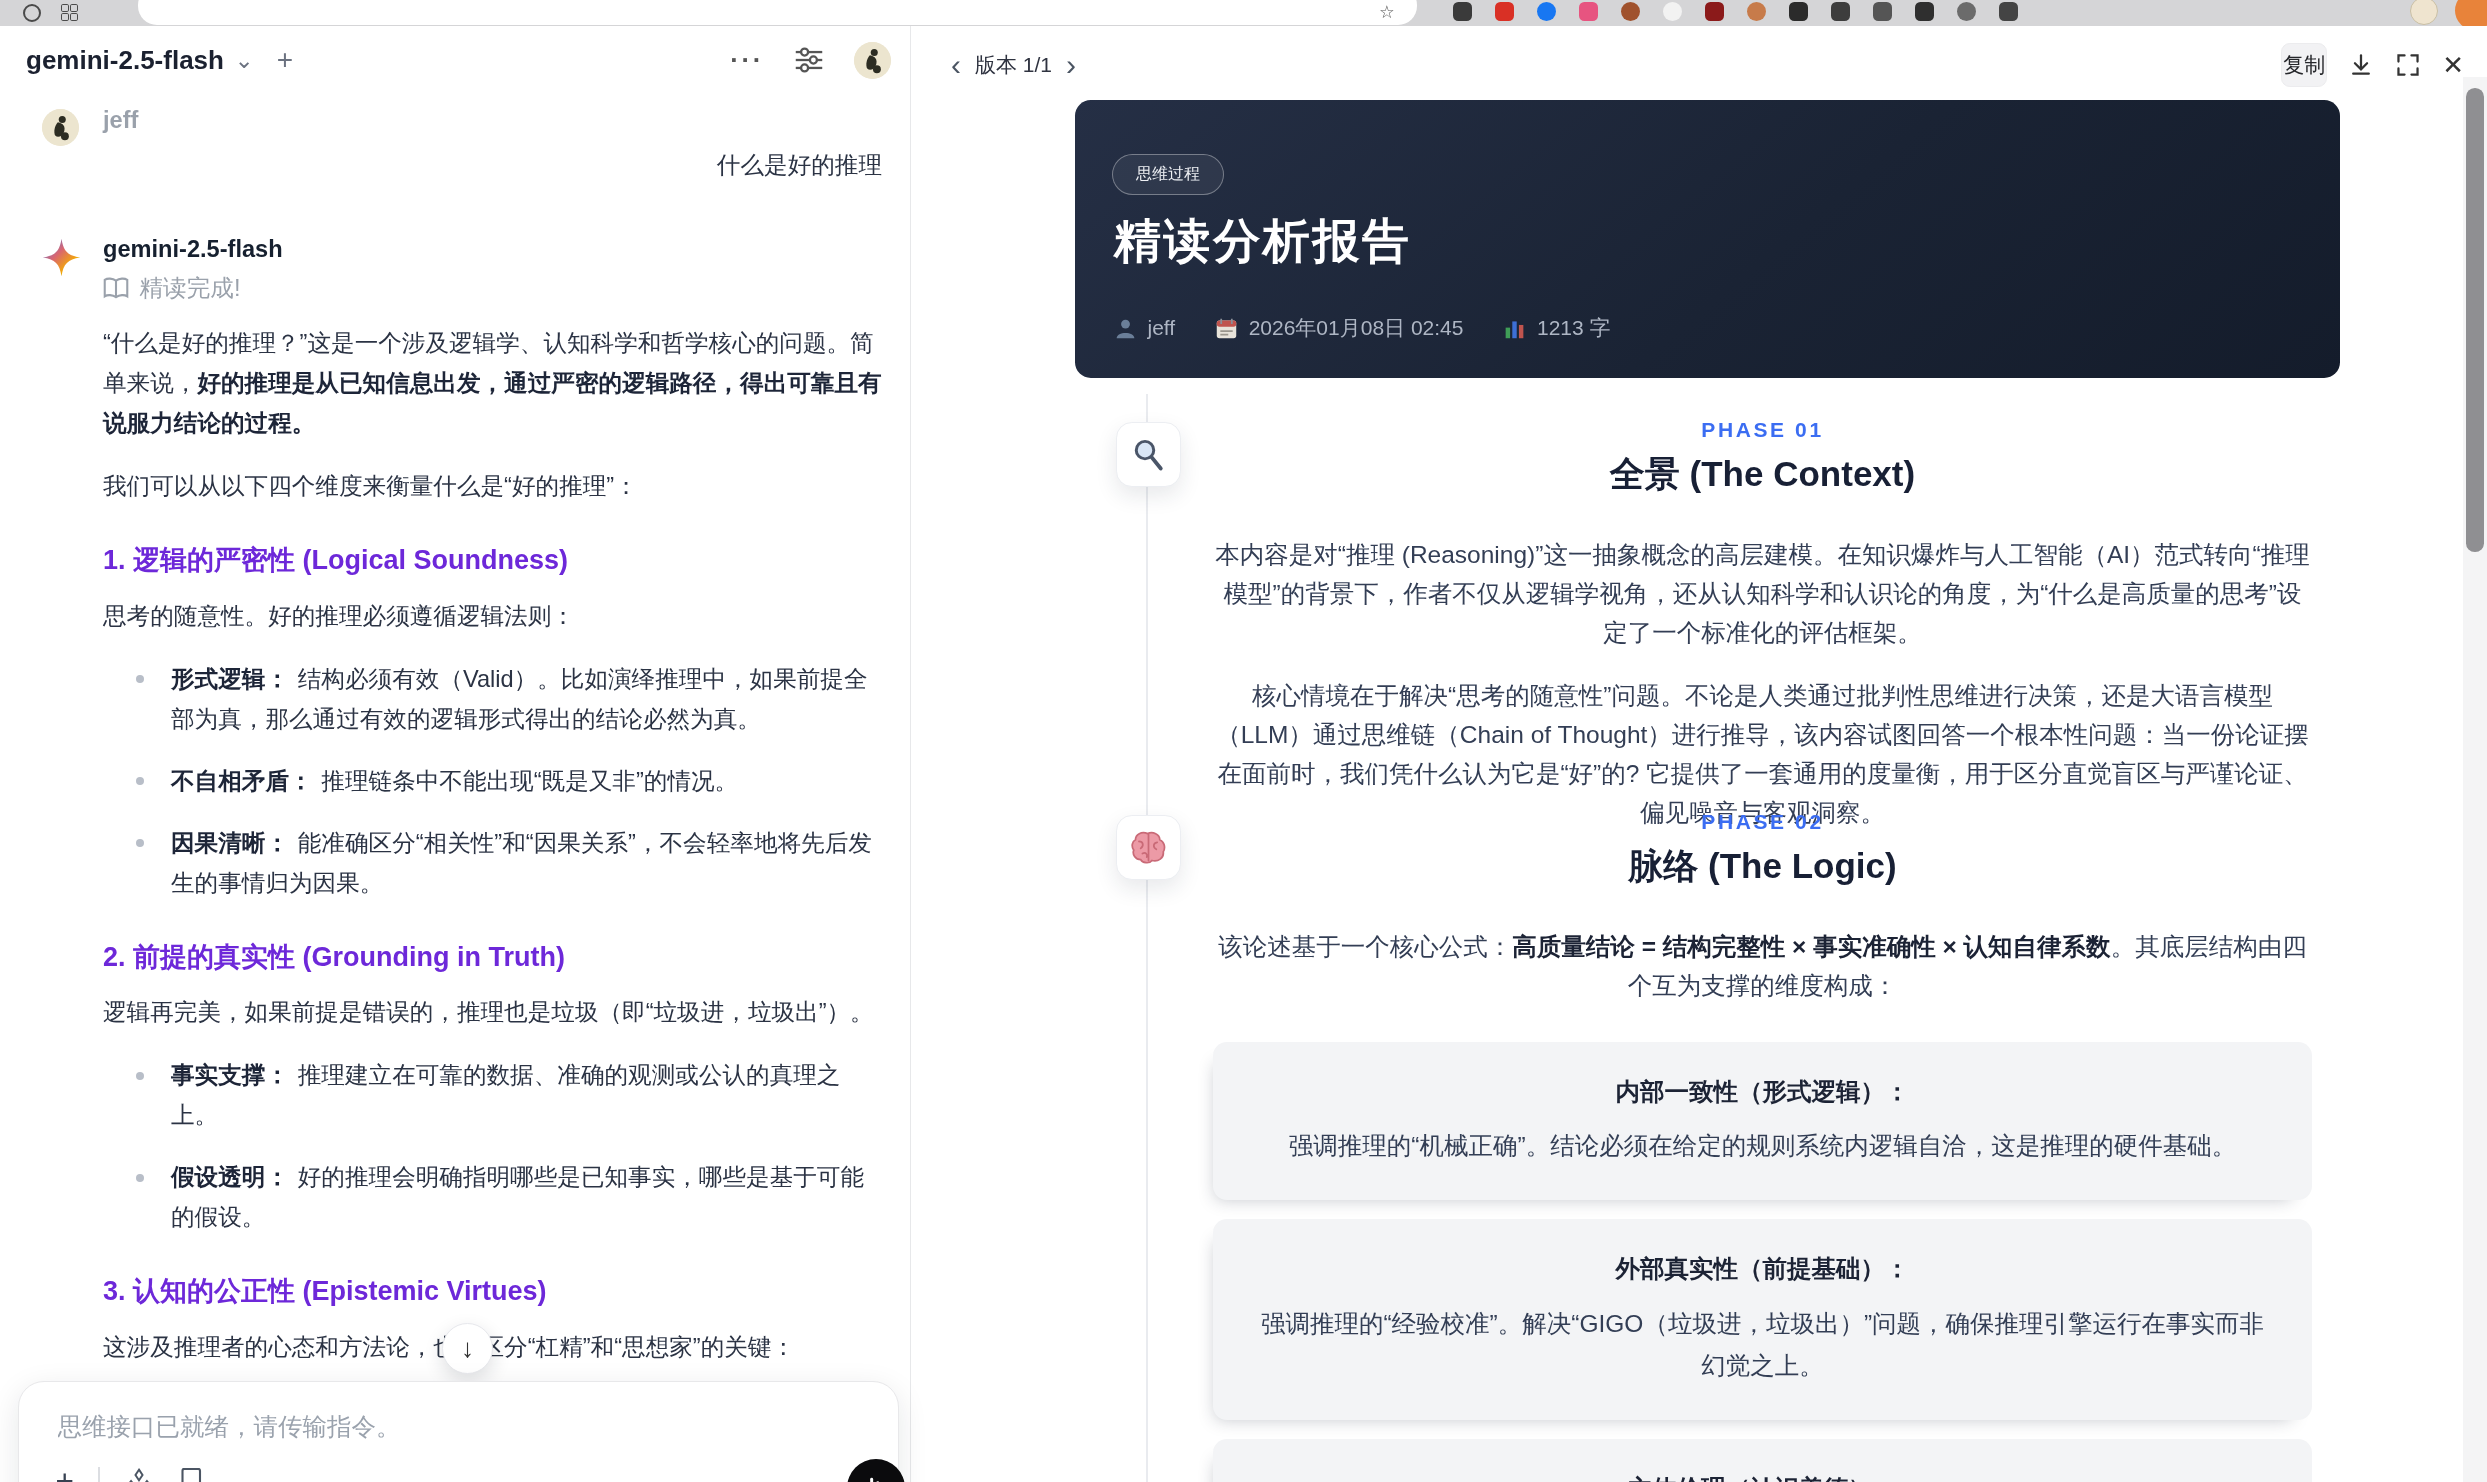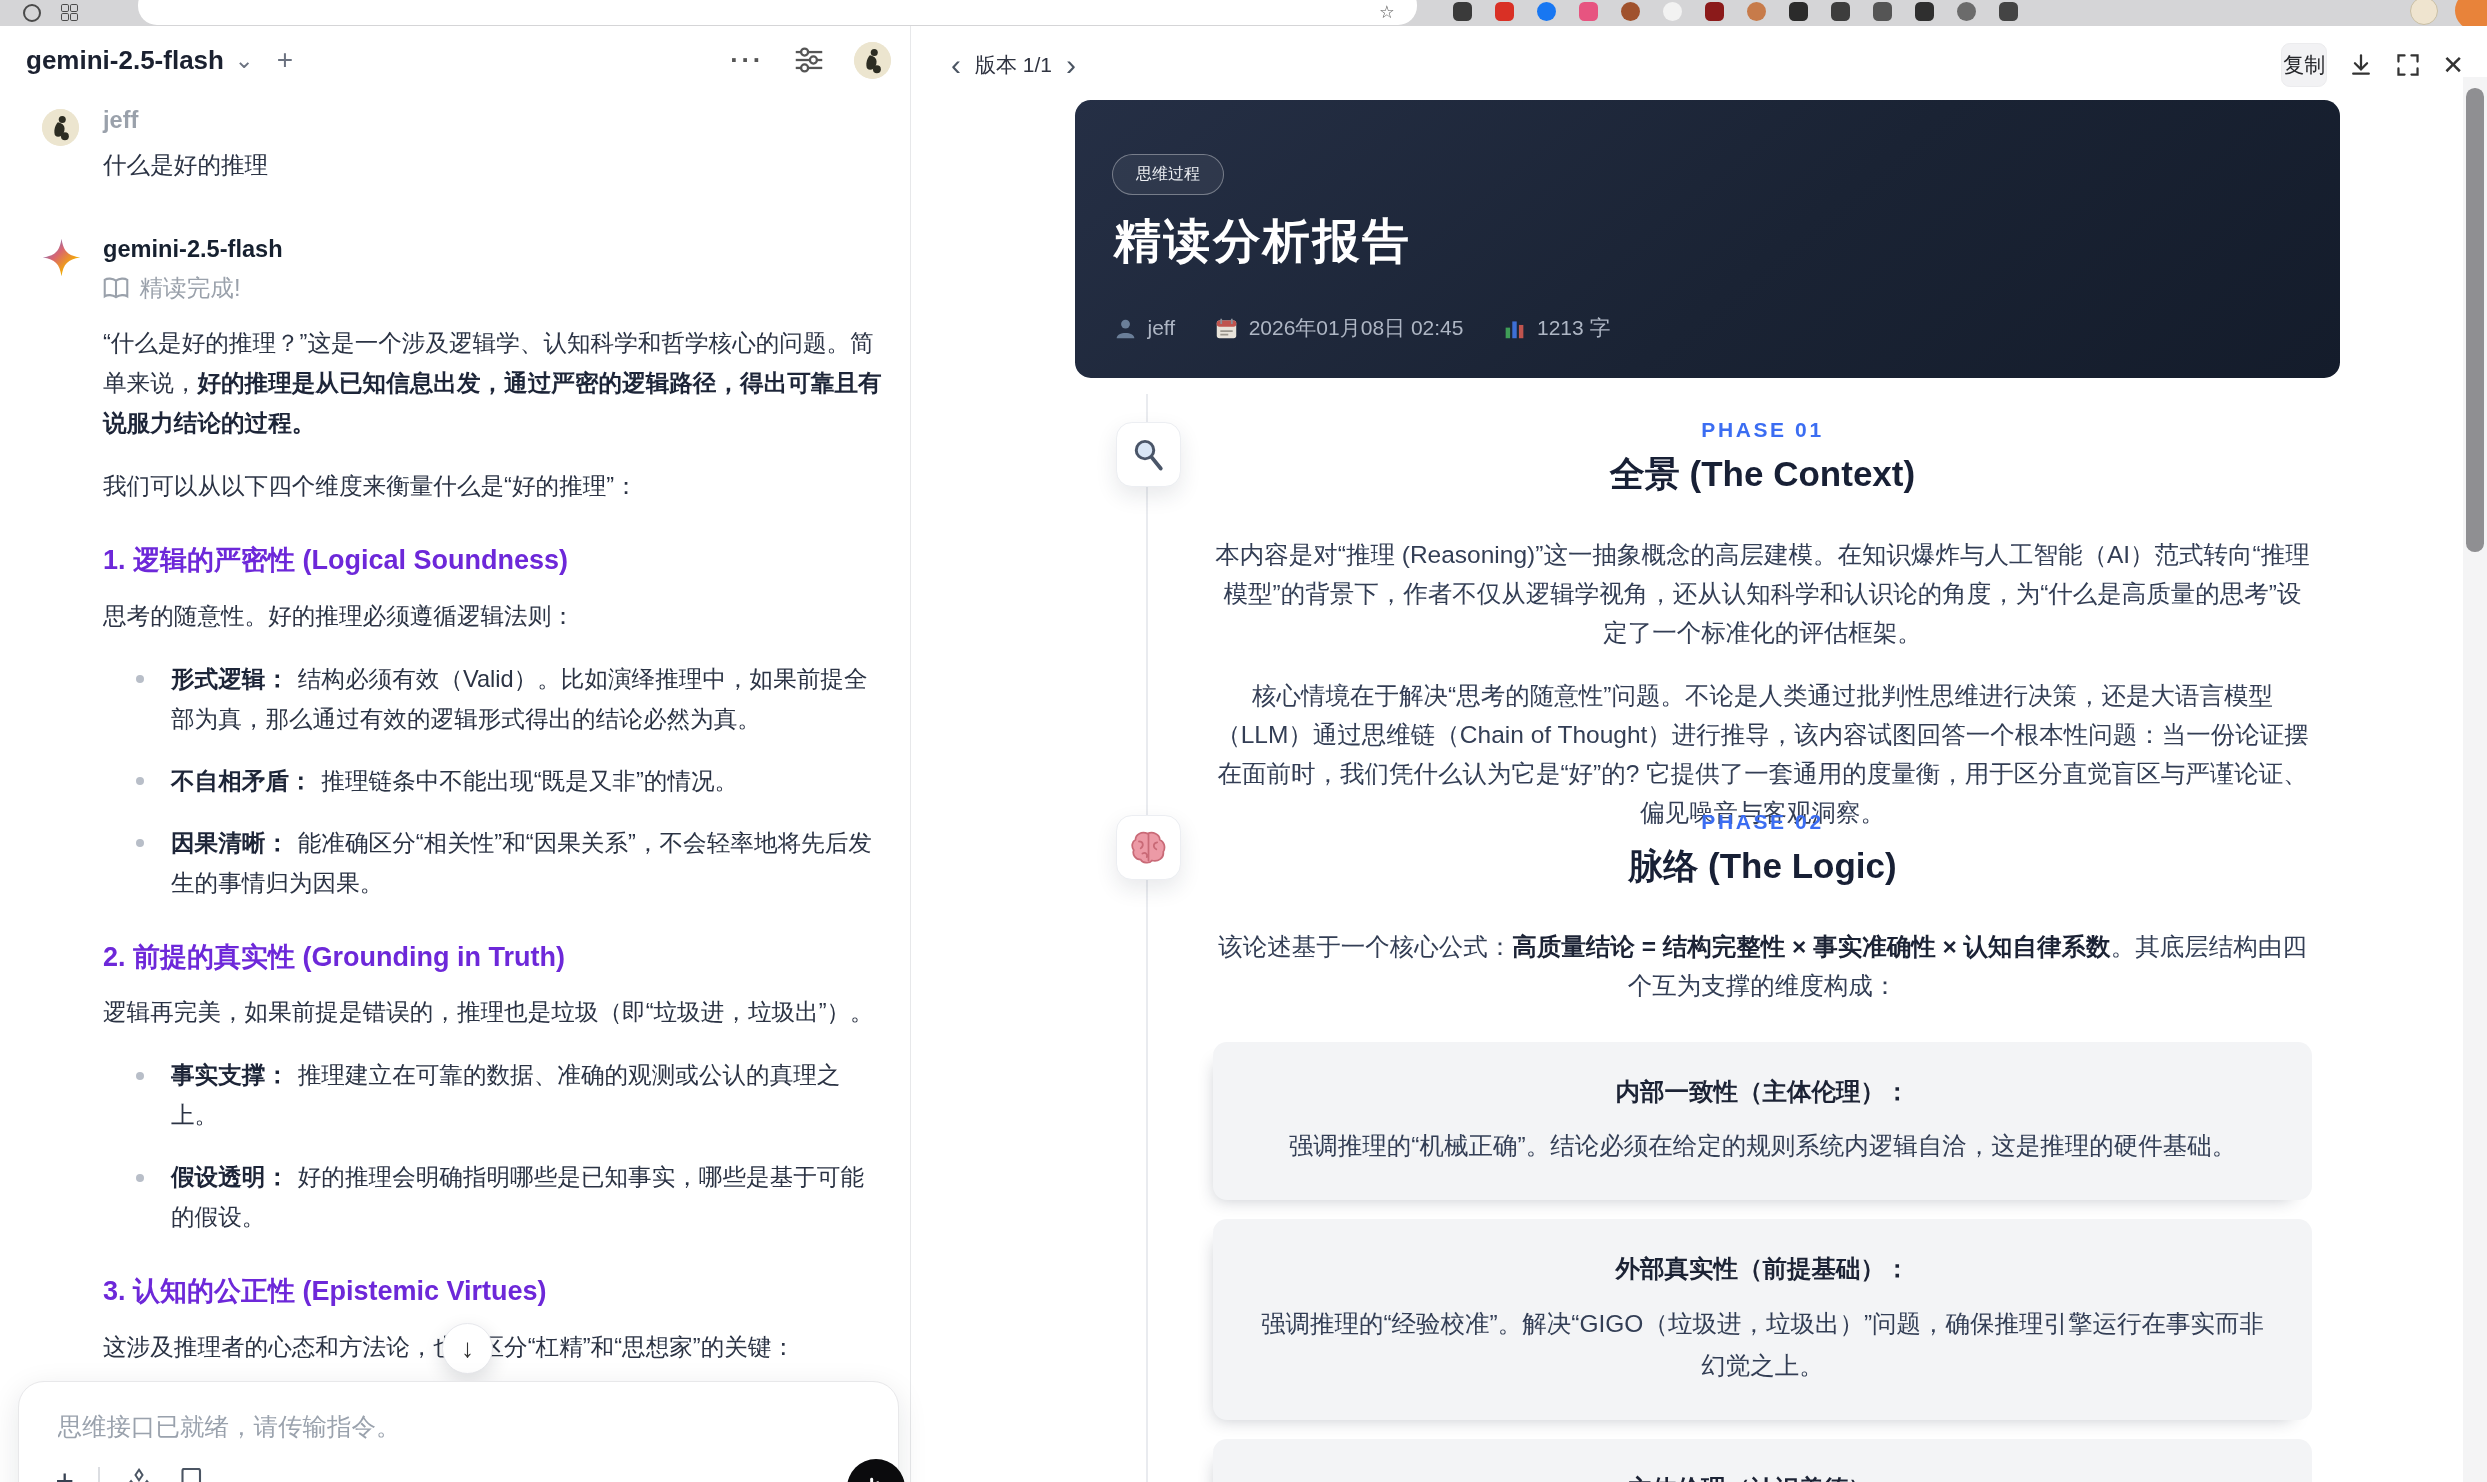--- a/index.html
+++ b/index.html
@@ -28,21 +28,21 @@
   .hd-right{margin-left:auto;display:flex;align-items:center;gap:30px;}
   .hd-more{font-size:26px;color:#555;letter-spacing:2.6px;font-weight:700;}
   .avatar{width:37px;height:37px;border-radius:50%;background:#ece5cf;overflow:hidden;flex:0 0 auto;}
 
   .chat-body{position:absolute;top:58px;left:0;right:0;bottom:0;padding:23px 28px 0 42px;overflow:hidden;}
   .msg{position:relative;padding-left:61px;}
   .msg .msg-avatar{position:absolute;left:0;top:1.8px;}
   .msg-name{font-size:23.6px;font-weight:700;}
   .msg-name.gray{color:#9aa1ab;}
   .msg-name.dark{color:#16202f;}
-  .user-text{font-size:23.6px;color:#2b3344;margin-top:12.3px;line-height:39px;}
+  .user-text{font-size:23.6px;color:#2b3344;margin-top:12.3px;line-height:39px;text-align:right;}
   .assistant{margin-top:51px;}
   .status-row{display:flex;align-items:center;gap:10.5px;margin-top:8.8px;color:#9aa1ab;font-size:23.6px;}
   .md{margin-top:19px;font-size:23.6px;line-height:40px;color:#2b3344;}
   .md p{margin:0 0 23px 0;}
   .md strong{color:#1d2538;font-weight:800;}
   .md h3{font-size:27px;font-weight:800;color:#6d28d9;margin:37px 0 17.5px 0;line-height:35px;}
   .md ul{list-style:none;margin:12.3px 0 15.8px 0;padding:0;}
   .bullet{position:relative;padding-left:68px;margin:22px 0;line-height:40px;}
   .bullet .dot{position:absolute;left:33px;top:16.6px;width:7.9px;height:7.9px;border-radius:50%;background:#b8bec8;}
   .blead{font-weight:800;color:#1d2538;margin-right:8.8px;}
@@ -363,21 +363,21 @@
       <p class="body">本内容是对“推理 (Reasoning)”这一抽象概念的高层建模。在知识爆炸与人工智能（AI）范式转向“推理模型”的背景下，作者不仅从逻辑学视角，还从认知科学和认识论的角度，为“什么是高质量的思考”设定了一个标准化的评估框架。</p>
       <p class="body">核心情境在于解决“思考的随意性”问题。不论是人类通过批判性思维进行决策，还是大语言模型（LLM）通过思维链（Chain of Thought）进行推导，该内容试图回答一个根本性问题：当一份论证摆在面前时，我们凭什么认为它是“好”的? 它提供了一套通用的度量衡，用于区分直觉盲区与严谨论证、偏见噪音与客观洞察。</p>
     </div>
 
     <div class="phase phase-2">
       <div class="phase-label">PHASE 02</div>
       <div class="phase-title">脉络 (The Logic)</div>
       <p class="body"><span>该论述基于一个核心公式：</span><strong>高质量结论 = 结构完整性 × 事实准确性 × 认知自律系数</strong><span>。其底层结构由四个互为支撑的维度构成：</span></p>
       <div class="cards">
         <div class="pcard">
-          <div class="pcard-title">内部一致性（主体伦理）：</div>
+          <div class="pcard-title">内部一致性（形式逻辑）：</div>
           <div class="pcard-body">强调推理的“机械正确”。结论必须在给定的规则系统内逻辑自洽，这是推理的硬件基础。</div>
         </div>
         <div class="pcard">
           <div class="pcard-title">外部真实性（前提基础）：</div>
           <div class="pcard-body">强调推理的“经验校准”。解决“GIGO（垃圾进，垃圾出）”问题，确保推理引擎运行在事实而非幻觉之上。</div>
         </div>
         <div class="pcard">
           <div class="pcard-title">主体伦理（认识美德）：</div>
 
         </div>

